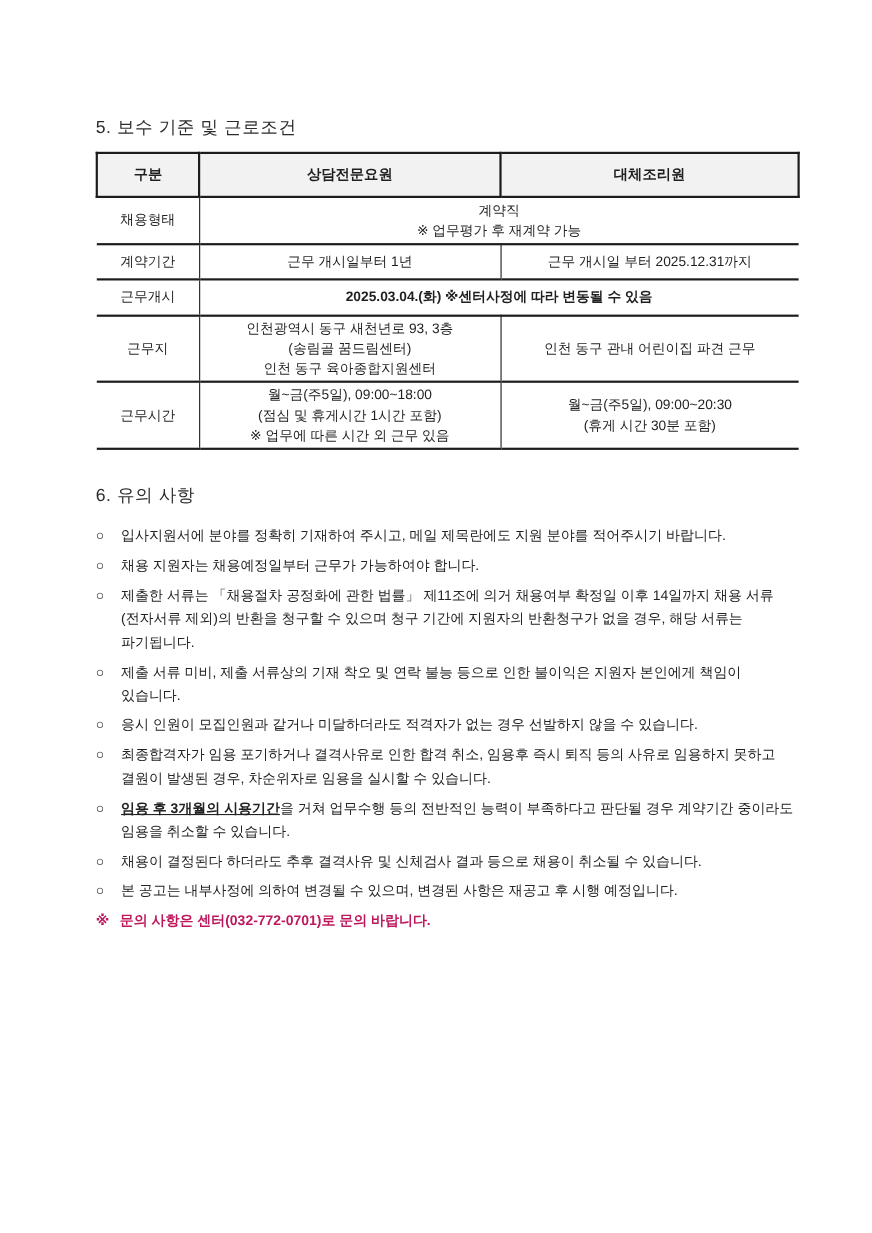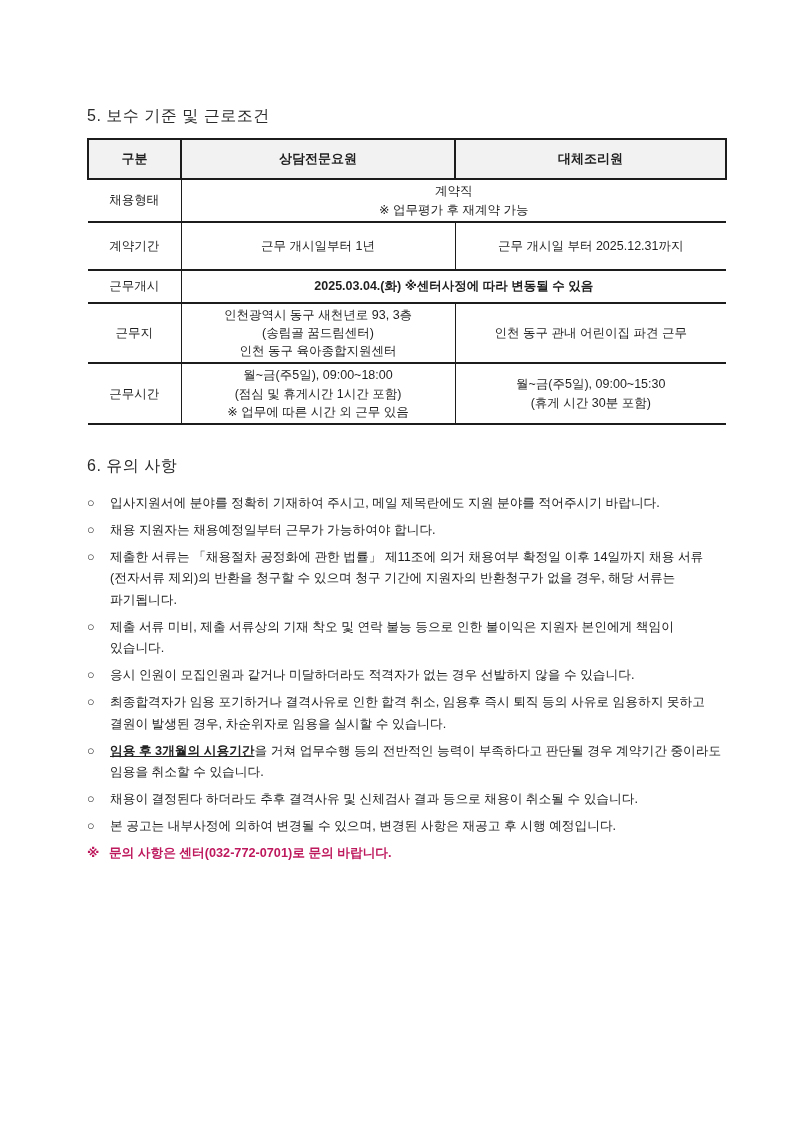--- a/index.html
+++ b/index.html
@@ -50,21 +50,21 @@
     border-right: 2px solid #1c1c1c;
     font-weight: bold;
     font-size: 13px;
     height: 40px;
   }
   td.lbl { border-right: 1.5px solid #1c1c1c; }
   td.mid { border-right: 1.5px solid #1c1c1c; }
   .preline { white-space: pre-line; margin-left: 33px; }
   .boldcell { font-weight: bold; }
   tr.r1 td { height: 43px; }
-  tr.r2 td { height: 48px; }
+  tr.r2 td { height: 32px; }
   tr.r3 td { height: 33px; margin-top: 16px; }
   tr.r4 td { height: 52px; }
   tr.r5 td { height: 59px; text-align: center; }
   tr.r6 td { height: 51px; }
   
   .section6 { margin-top: 31px; }
   .notice-list { margin-top: 16px; width: 643px; }
   .notice-item {
     position: relative;
     padding-left: 23px;
@@ -119,21 +119,21 @@
         <td class="mid preline">인천광역시 동구 새천년로 93, 3층
 (송림골 꿈드림센터)
 인천 동구 육아종합지원센터</td>
         <td>인천 동구 관내 어린이집 파견 근무</td>
       </tr>
       <tr class="r6">
         <td class="lbl">근무시간</td>
         <td class="mid preline">월~금(주5일), 09:00~18:00
 (점심 및 휴게시간 1시간 포함)
 ※ 업무에 따른 시간 외 근무 있음</td>
-        <td class="preline">월~금(주5일), 09:00~15:30
+        <td class="preline">월~금(주5일), 09:00~20:30
 (휴게 시간 30분 포함)</td>
       </tr>
     </tbody>
   </table>
 
   <div class="section6">
     <div class="section-title">6. 유의 사항</div>
 
     <div class="notice-list">
       <div class="notice-item">

